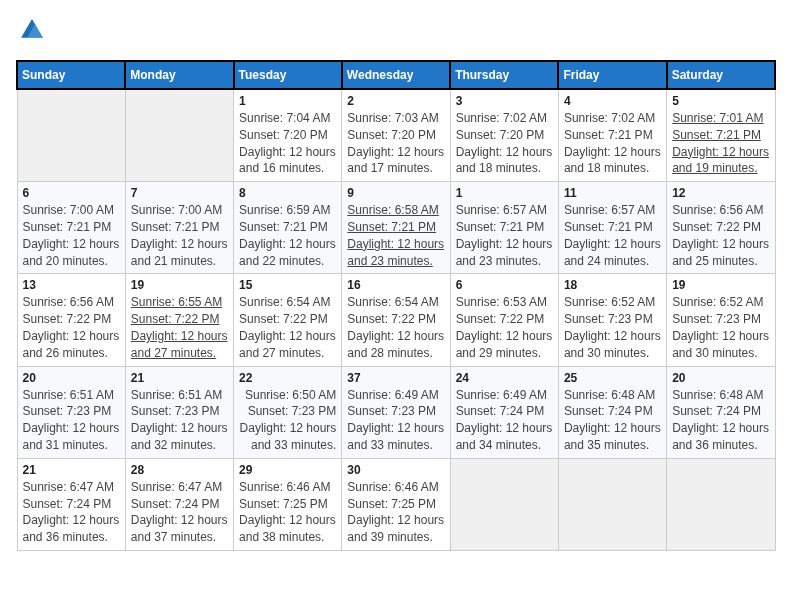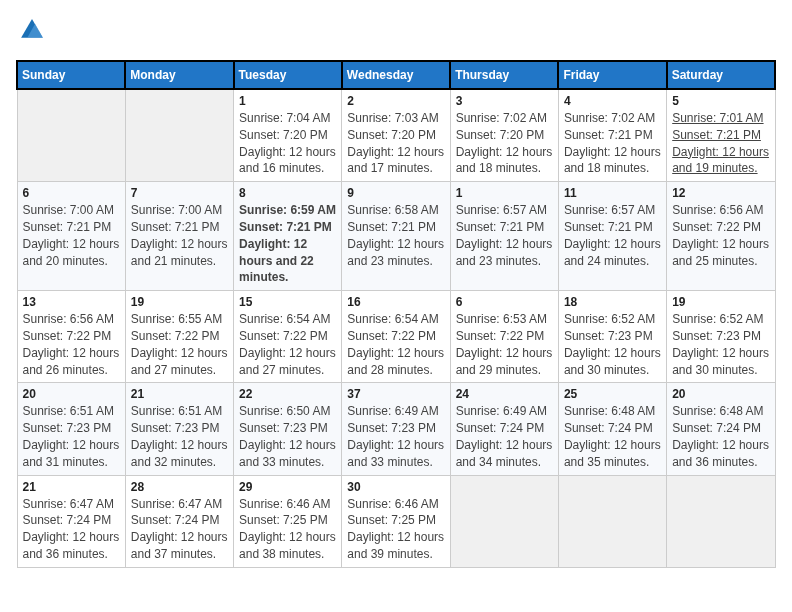--- a/index.html
+++ b/index.html
@@ -164,27 +164,27 @@
 Daylight: 12 hours and 20 minutes.</div>
         </td>
         <td>
           <span class="day-number">7</span>
           <div class="day-info" style="white-space: pre-line;">Sunrise: 7:00 AM
 Sunset: 7:21 PM
 Daylight: 12 hours and 21 minutes.</div>
         </td>
         <td>
           <span class="day-number">8</span>
-          <div class="day-info" style="white-space: pre-line; font-weight: bold;">Sunrise: 6:59 AM
+          <div class="day-info" style="white-space: pre-line;">Sunrise: 6:59 AM
 Sunset: 7:21 PM
 Daylight: 12 hours and 22 minutes.</div>
         </td>
         <td>
           <span class="day-number">9</span>
-          <div class="day-info" style="white-space: pre-line;">Sunrise: 6:58 AM
+          <div class="day-info" style="white-space: pre-line; text-decoration: underline;">Sunrise: 6:58 AM
 Sunset: 7:21 PM
 Daylight: 12 hours and 23 minutes.</div>
         </td>
         <td>
           <span class="day-number">1</span>
           <div class="day-info" style="white-space: pre-line;">Sunrise: 6:57 AM
 Sunset: 7:21 PM
 Daylight: 12 hours and 23 minutes.</div>
         </td>
         <td>
@@ -202,21 +202,21 @@
       </tr>
       <tr>
         <td>
           <span class="day-number">13</span>
           <div class="day-info" style="white-space: pre-line;">Sunrise: 6:56 AM
 Sunset: 7:22 PM
 Daylight: 12 hours and 26 minutes.</div>
         </td>
         <td>
           <span class="day-number">19</span>
-          <div class="day-info" style="white-space: pre-line;">Sunrise: 6:55 AM
+          <div class="day-info" style="white-space: pre-line; text-decoration: underline;">Sunrise: 6:55 AM
 Sunset: 7:22 PM
 Daylight: 12 hours and 27 minutes.</div>
         </td>
         <td>
           <span class="day-number">15</span>
           <div class="day-info" style="white-space: pre-line;">Sunrise: 6:54 AM
 Sunset: 7:22 PM
 Daylight: 12 hours and 27 minutes.</div>
         </td>
         <td>
@@ -252,21 +252,21 @@
 Daylight: 12 hours and 31 minutes.</div>
         </td>
         <td>
           <span class="day-number">21</span>
           <div class="day-info" style="white-space: pre-line;">Sunrise: 6:51 AM
 Sunset: 7:23 PM
 Daylight: 12 hours and 32 minutes.</div>
         </td>
         <td>
           <span class="day-number">22</span>
-          <div class="day-info" style="white-space: pre-line;">Sunrise: 6:50 AM
+          <div class="day-info" style="white-space: pre-line; text-align: right;">Sunrise: 6:50 AM
 Sunset: 7:23 PM
 Daylight: 12 hours and 33 minutes.</div>
         </td>
         <td>
           <span class="day-number">37</span>
           <div class="day-info" style="white-space: pre-line;">Sunrise: 6:49 AM
 Sunset: 7:23 PM
 Daylight: 12 hours and 33 minutes.</div>
         </td>
         <td>

